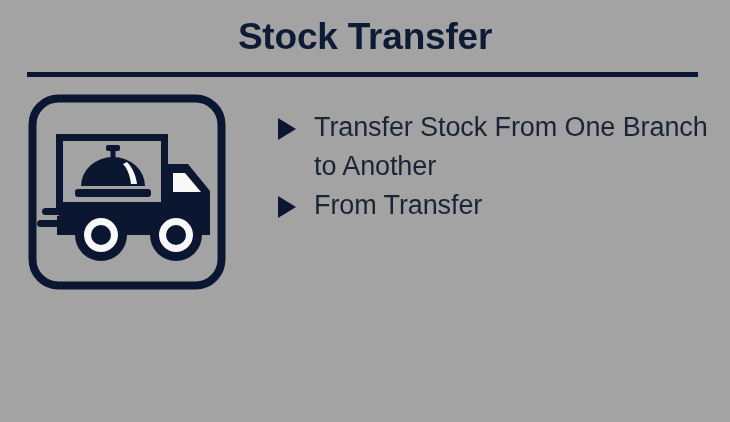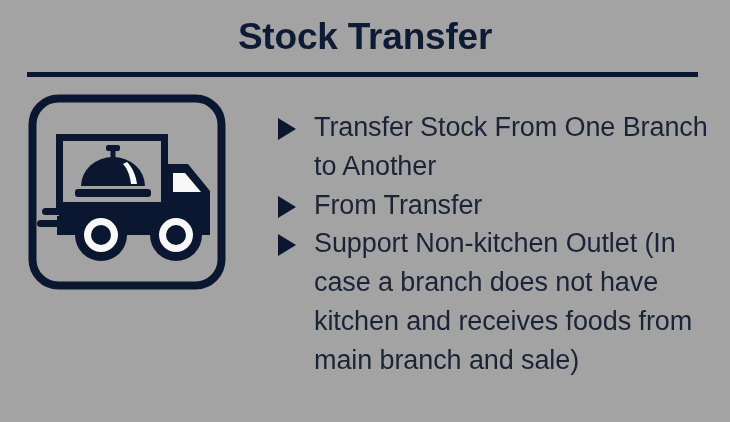--- a/index.html
+++ b/index.html
@@ -158,20 +158,16 @@
 
     <ul class="feature-list">
       <li class="feature-item">
         <span class="bullet-icon"></span>
         <span class="feature-text">Transfer Stock From One Branch to Another</span>
       </li>
       <li class="feature-item">
         <span class="bullet-icon"></span>
         <span class="feature-text">From Transfer</span>
       </li>
-      <li class="feature-item">
-        <span class="bullet-icon"></span>
-        <span class="feature-text">Support Non-kitchen Outlet (In case a branch does not have kitchen and receives foods from main branch and sale)</span>
-      </li>
     </ul>
 
   </div>
 </div>
 
 </body></html>

